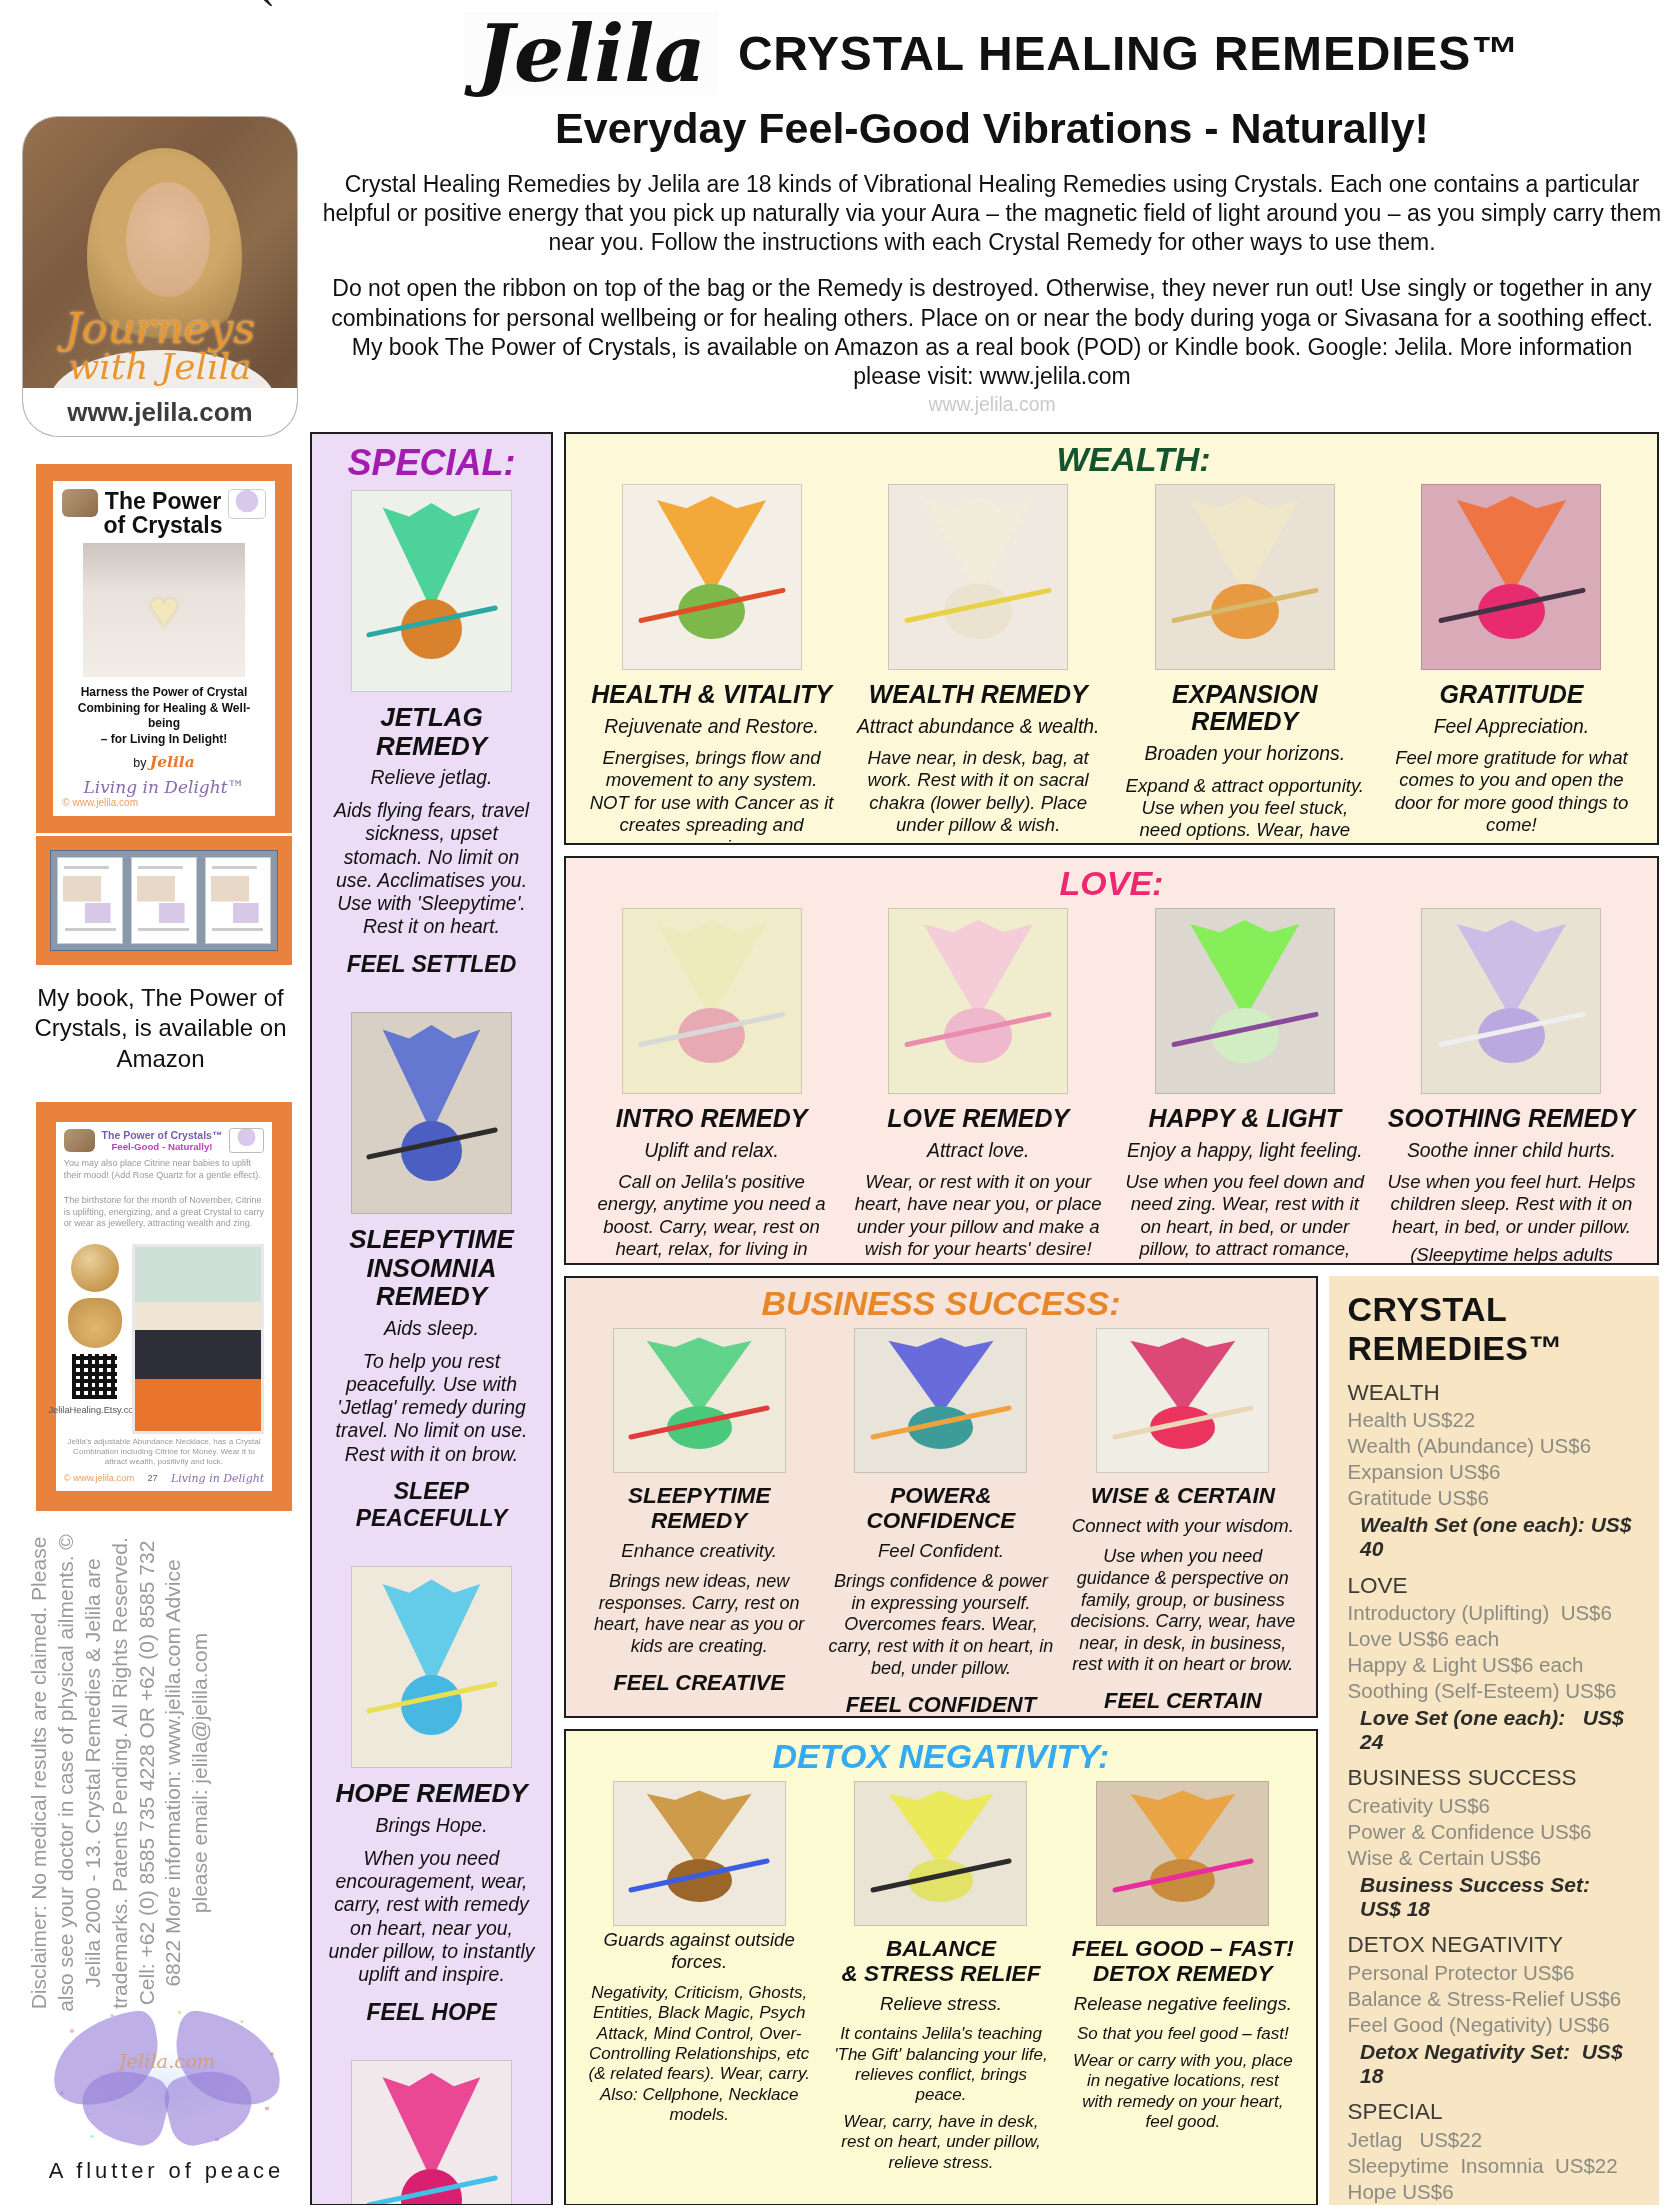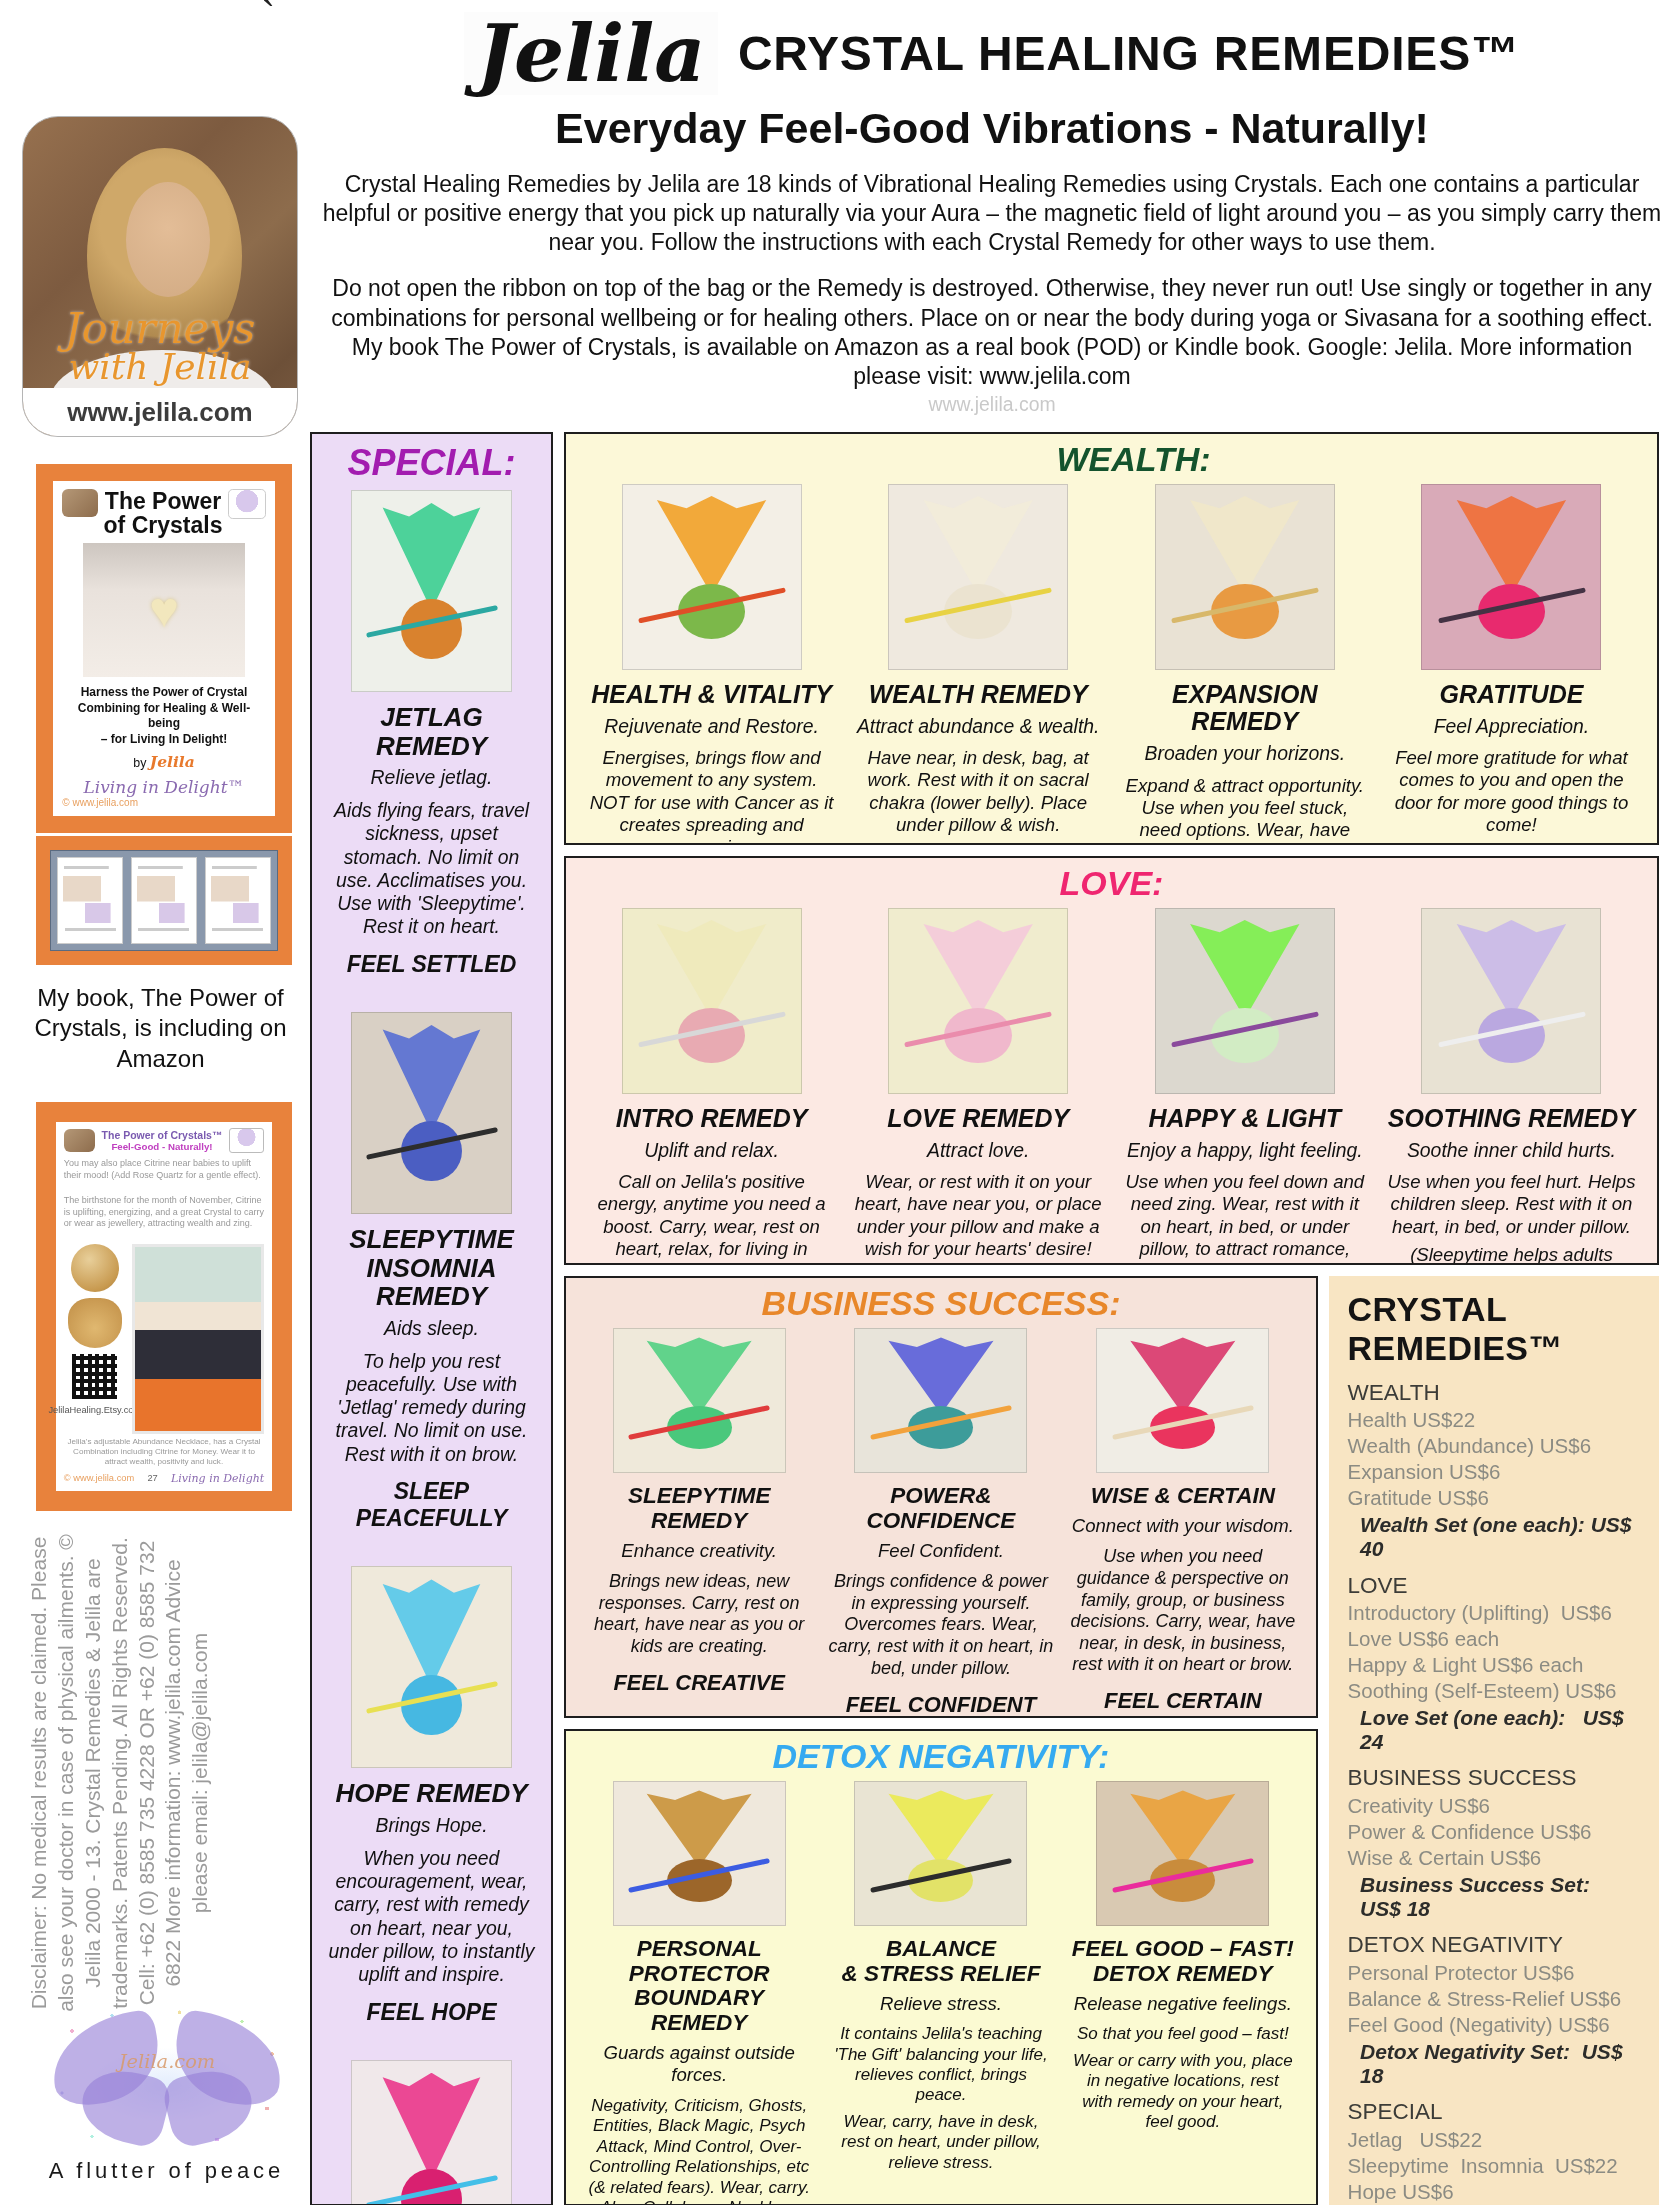--- a/index.html
+++ b/index.html
@@ -219,21 +219,21 @@
 </div>
 
 <div id="book2" class="orange-frame">
   <div class="b2-inner">
     <div class="b2-page"></div>
     <div class="b2-page"></div>
     <div class="b2-page"></div>
   </div>
 </div>
 
-<div id="amazon-note">My book, The Power of Crystals, is including on Amazon</div>
+<div id="amazon-note">My book, The Power of Crystals, is available on Amazon</div>
 
 <div id="book3" class="orange-frame">
   <div class="b3-inner">
     <div class="b3-row">
       <span class="thumb-sm" style="width:31px;height:23px"></span>
       <span class="b3-head">
         <div class="b3-t">The Power of Crystals™</div>
         <div class="b3-s">Feel-Good - Naturally!</div>
       </span>
       <span class="b3-card"></span>
@@ -449,22 +449,20 @@
 </section>
 <section id="sec-detox" class="band" style="background: rgb(251, 250, 210);">
   <h2 class="sec-title" style="color: rgb(53, 170, 240);">DETOX NEGATIVITY:</h2>
   <div class="cards">
       <div class="remedy-card">
         <div class="photo" style="background: rgb(239, 232, 220);">
           <div class="puff" style="background: rgb(202, 148, 60);"></div>
           <div class="bag" style="background: rgb(156, 102, 42);"></div>
           <div class="ribbon" style="background: rgb(60, 92, 226);"></div>
         </div>
-        <h3 class="r-title">PERSONAL PROTECTOR
-BOUNDARY REMEDY</h3>
         <p class="r-sub">Guards against outside forces.</p>
         <p class="r-body">Negativity,  Criticism,  Ghosts, Entities, Black Magic, Psych Attack, Mind Control, Over- Controlling Relationships, etc (&amp; related fears).  Wear, carry.  Also:   Cellphone, Necklace models.</p>
       </div>
       <div class="remedy-card">
         <div class="photo" style="background: rgb(233, 228, 211);">
           <div class="puff" style="background: rgb(234, 234, 82);"></div>
           <div class="bag" style="background: rgb(226, 226, 104);"></div>
           <div class="ribbon" style="background: rgb(44, 44, 44);"></div>
         </div>
         <h3 class="r-title">BALANCE

